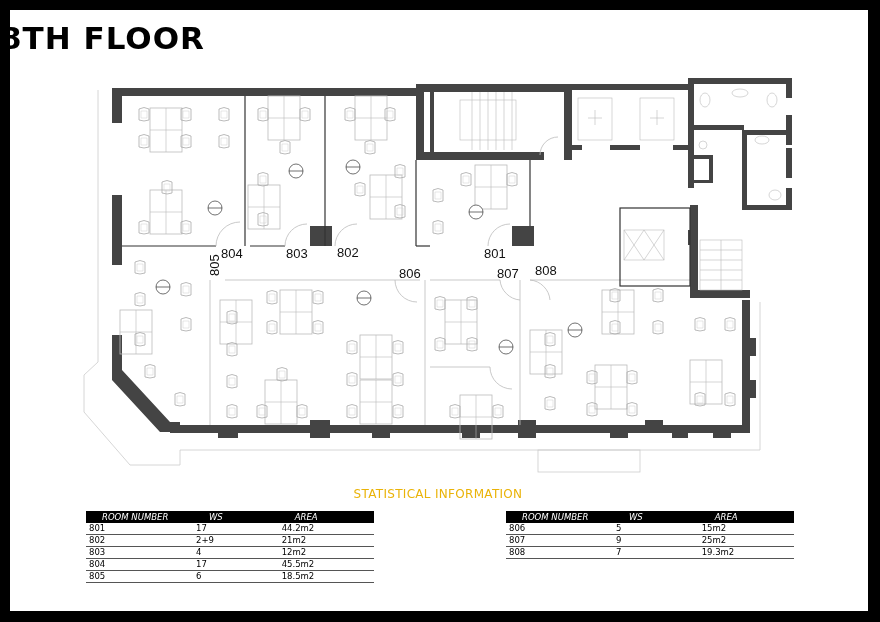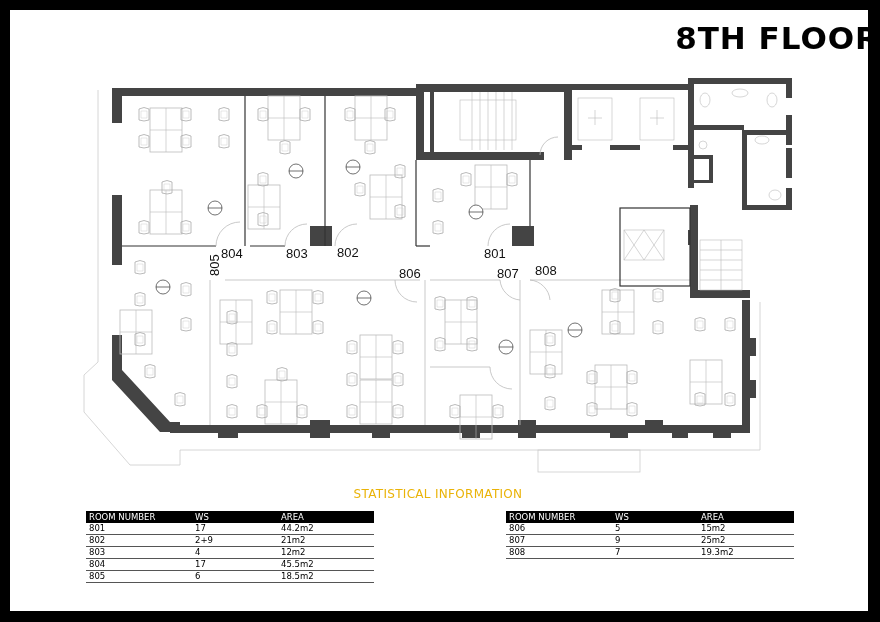--- a/index.html
+++ b/index.html
@@ -1,23 +1,23 @@
 <!DOCTYPE html>
 <html><head>
 <meta charset="utf-8">
 <style>
   html, body { margin:0; padding:0; }
   body { width:880px; height:622px; background:#000; position:relative; overflow:hidden; font-family:"DejaVu Sans", sans-serif; }
   .sheet { position:absolute; left:10px; top:10px; width:858px; height:601px; background:#fff; }
-  .title { position:absolute; left:0; top:20px; width:880px; text-align:right; font-family:"DejaVu Sans", sans-serif; font-weight:bold; font-size:31px; letter-spacing:1px; color:#000; }
+  .title { position:absolute; left:0; top:20px; width:880px; text-align:left; font-family:"DejaVu Sans", sans-serif; font-weight:bold; font-size:31px; letter-spacing:1px; color:#000; }
   .plan { position:absolute; left:0; top:0; }
   .room-label { position:absolute; font-family:"Liberation Sans", sans-serif; font-size:13px; color:#111; }
   .stat-title { position:absolute; left:0; width:876px; top:487px; text-align:center; font-family:"DejaVu Sans", sans-serif; font-size:12px; letter-spacing:0.3px; color:#eab308; }
   table.stats { position:absolute; border-collapse:collapse; font-family:"DejaVu Sans", sans-serif; font-size:8.5px; color:#000; }
-  table.stats th { background:#000; color:#fff; font-weight:normal; text-align:left; padding:0 3px; height:12px; line-height:12px; }
+  table.stats th { background:#000; color:#fff; font-weight:normal; text-align:left; padding:0 16px; height:12px; line-height:12px;font-style:italic; }
   table.stats td { padding:0 3px; height:11px; line-height:11px; border-bottom:1.3px solid #555; }
   .c1 { width:100px; } .c2 { width:80px; } .c3 { width:90px; }
 </style>
 </head>
 <body>
 
 <div class="sheet"></div>
 
 <div class="title">8TH FLOOR</div>
 

